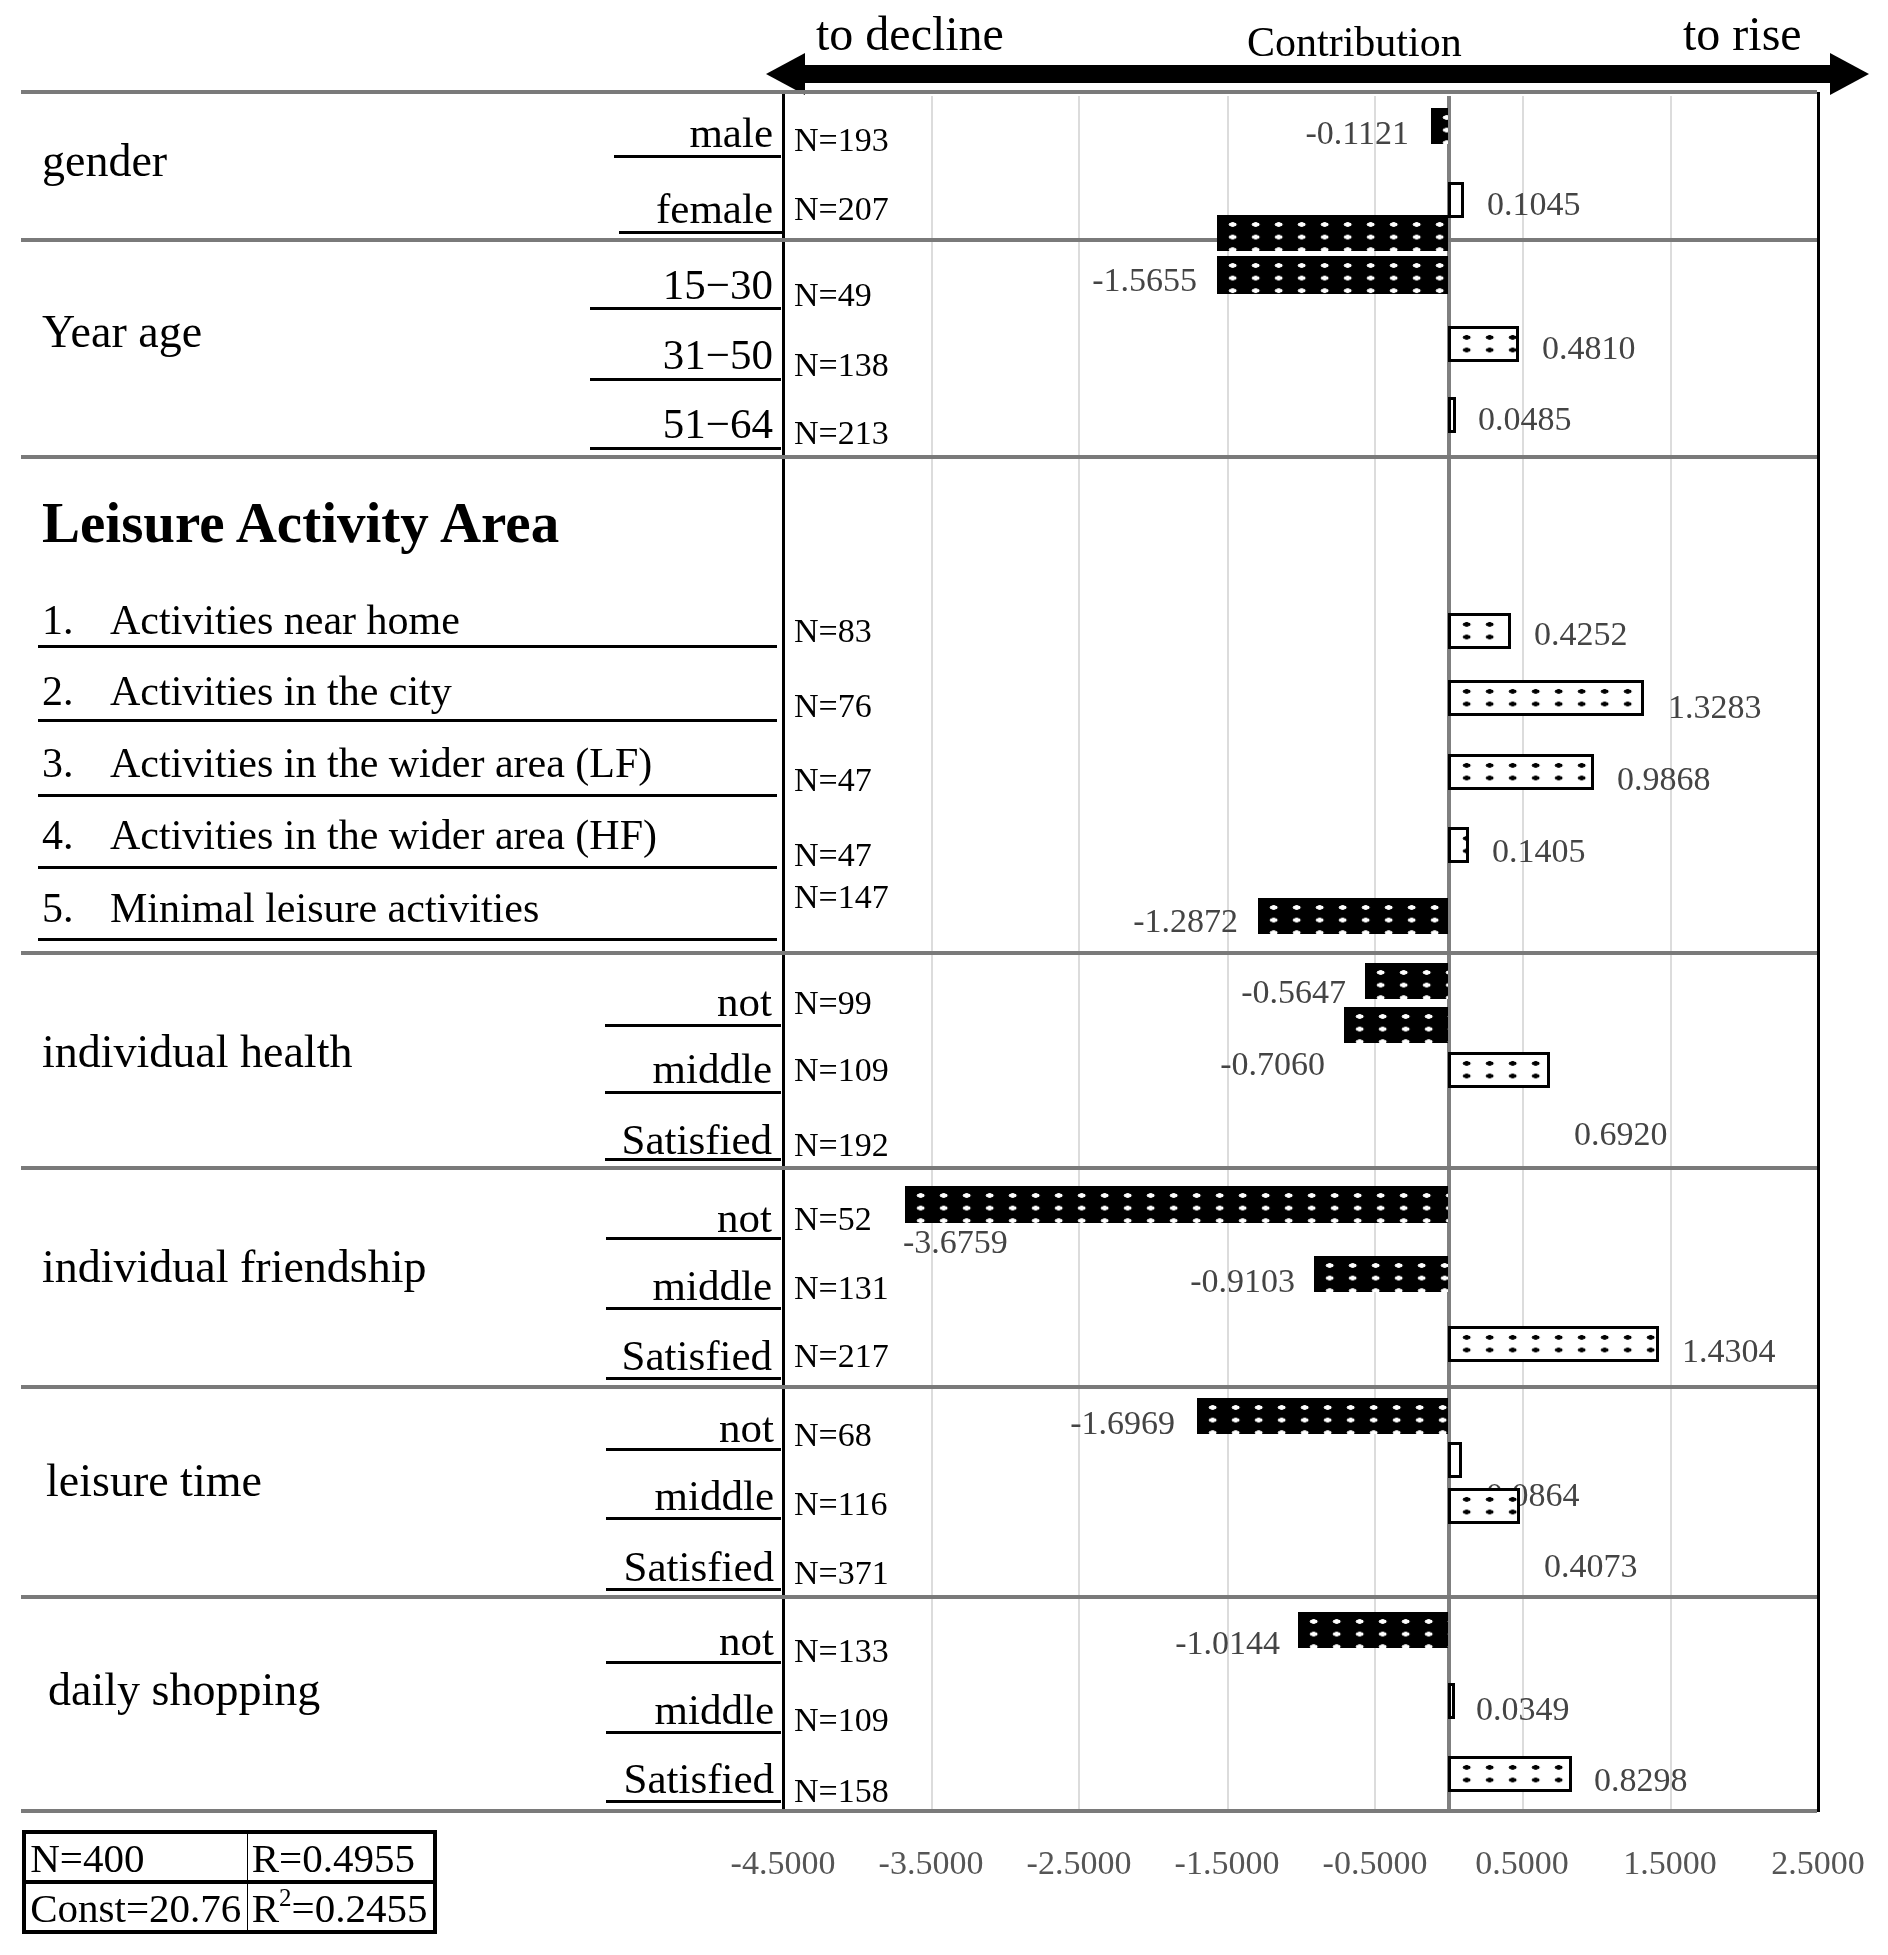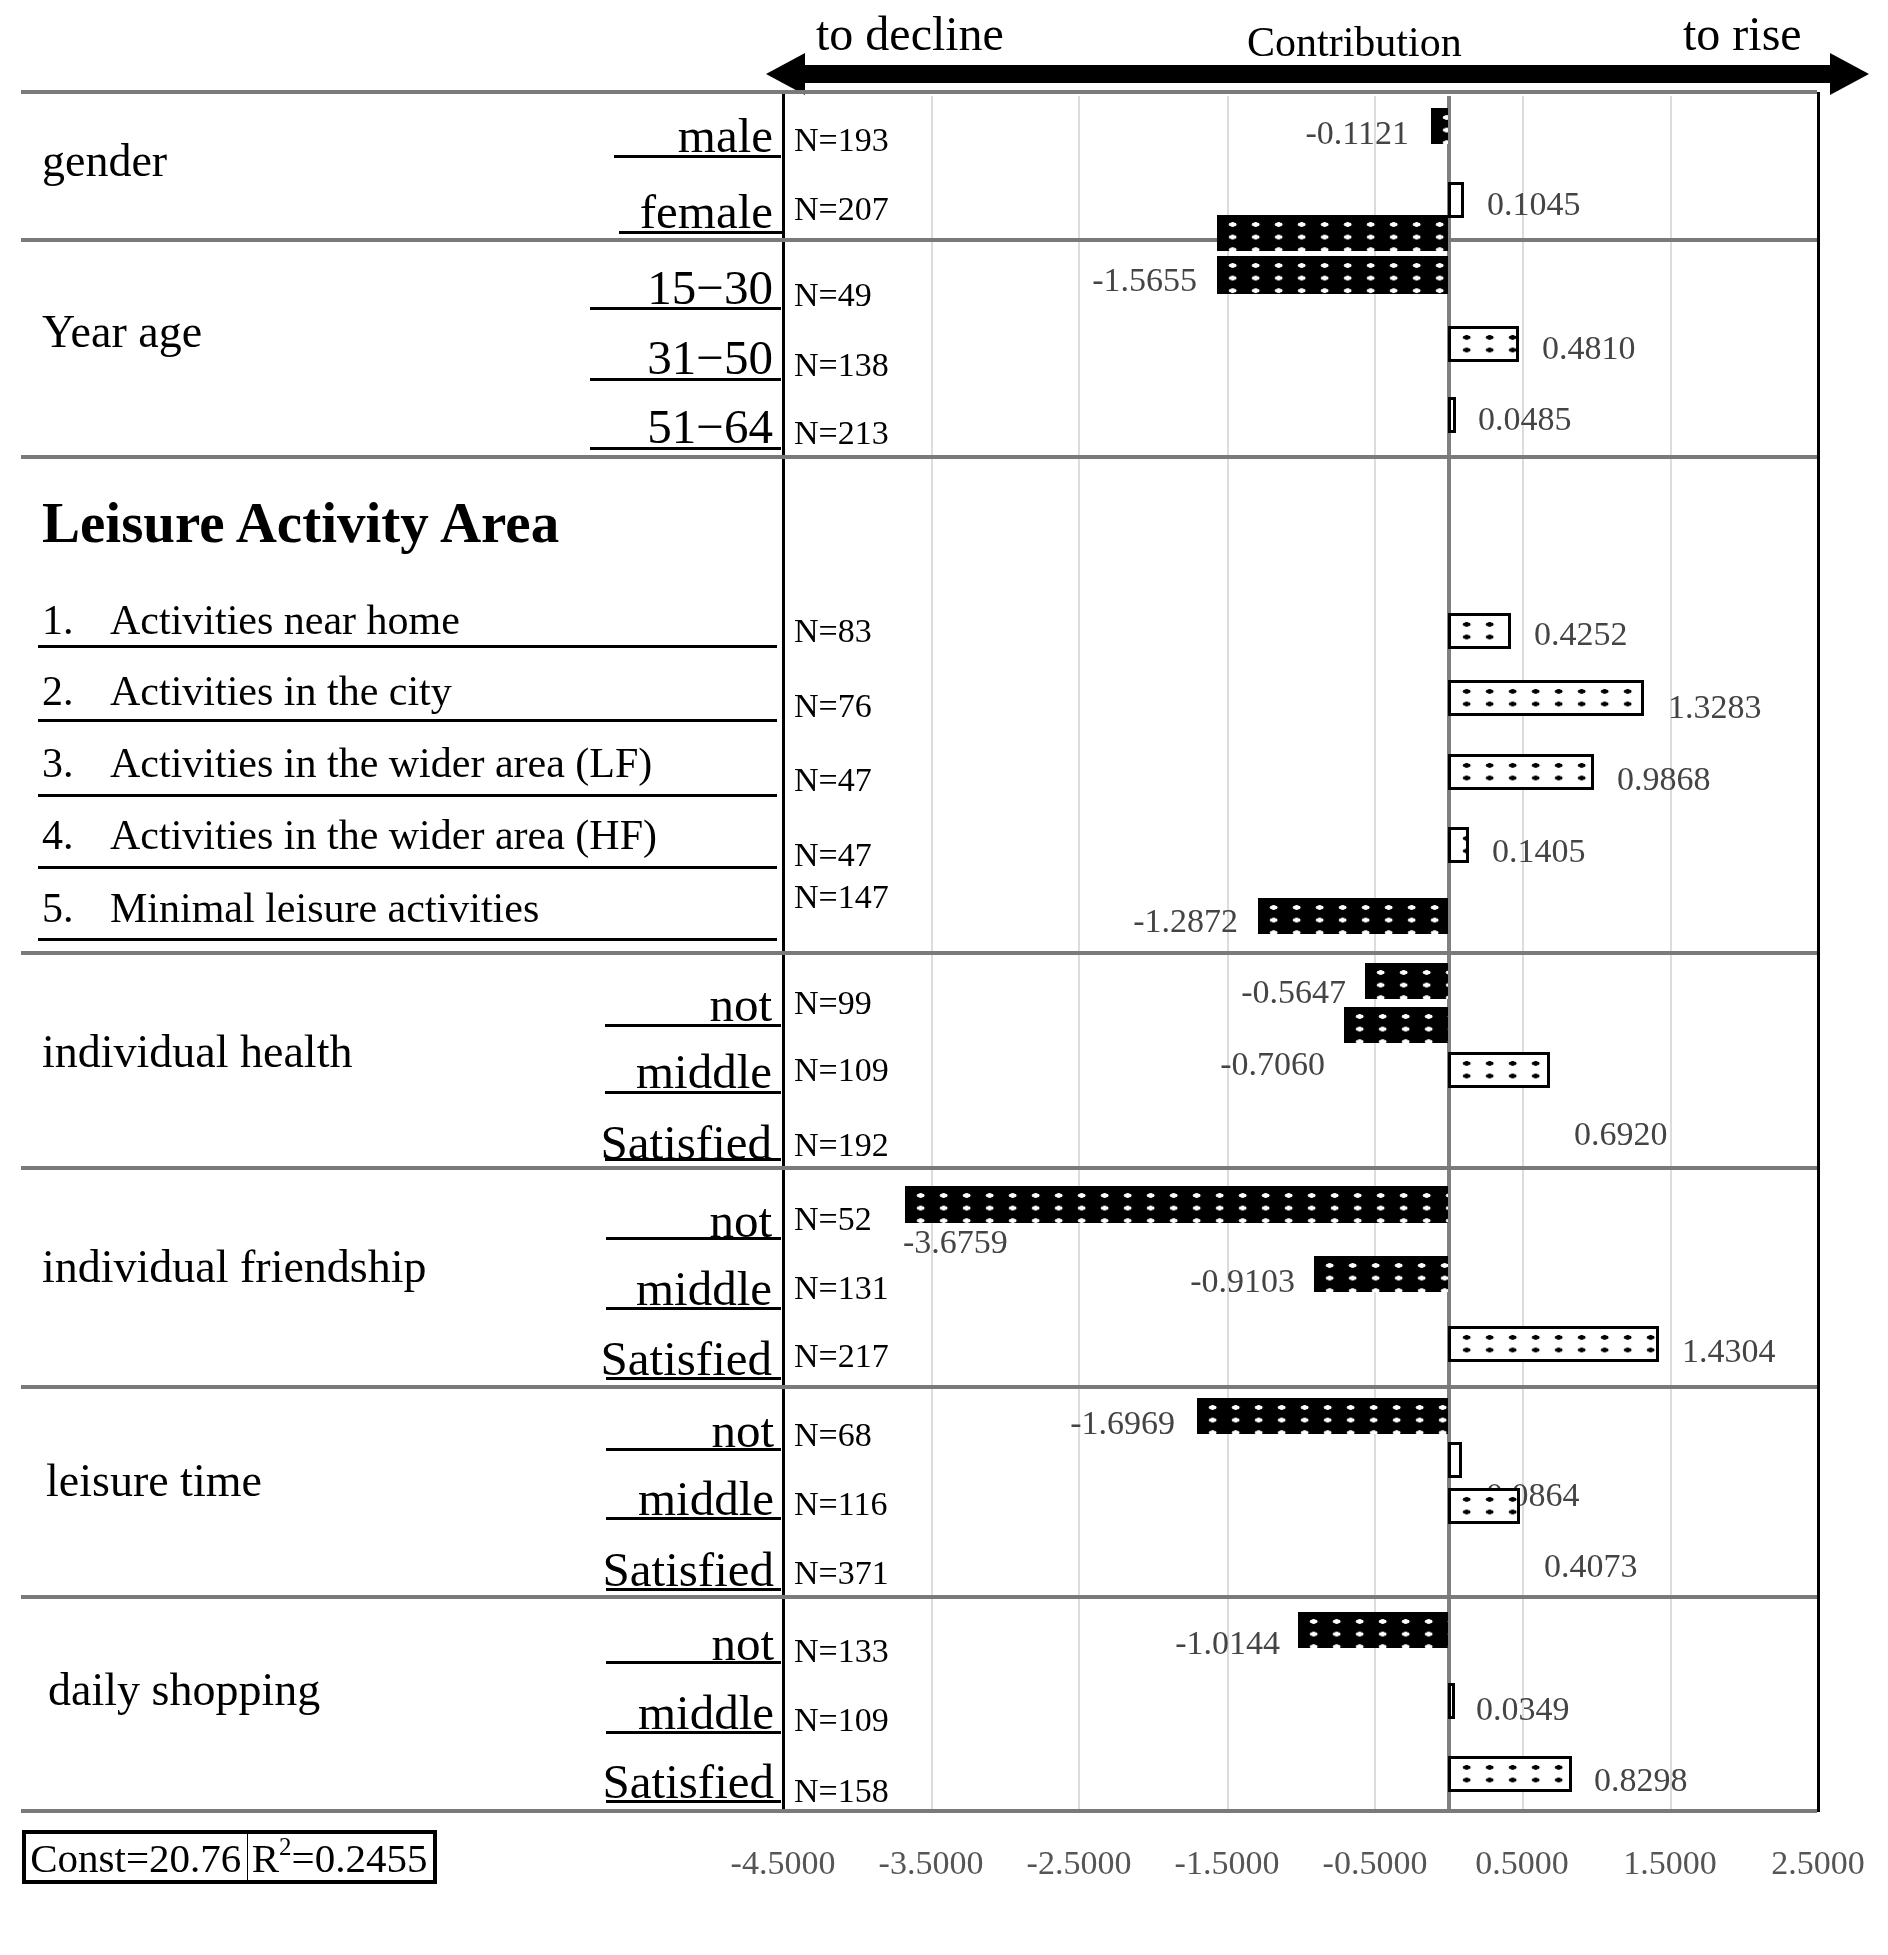--- a/index.html
+++ b/index.html
@@ -13,21 +13,21 @@
      border-top:21px solid transparent; border-bottom:21px solid transparent; border-left:39px solid #000; }
   .hdr-text { position:absolute; font-size:48px; top:9.5px; line-height:1; }
   .hdr-mid { font-size:42px; top:21px; }
   .hline { position:absolute; left:21px; width:1796px; height:4.2px; background:#7a7a7a; }
   .vline-left { position:absolute; left:782px; width:3.2px; background:#000; }
   .vline-right { position:absolute; left:1817px; width:3.2px; background:#000; }
   .grid { position:absolute; width:2.1px; background:#dcdcdc; }
   .zero { position:absolute; width:3.7px; background:#808080; }
   .group-title { position:absolute; left:42px; font-size:46px; line-height:1; white-space:nowrap; }
   .group-title.bold { font-weight:bold; font-size:57px; }
-  .cat { position:absolute; font-size:49px; line-height:1; text-align:right; white-space:nowrap; }
+  .cat { position:absolute; font-size:43px; line-height:1; text-align:right; white-space:nowrap; }
   .cat-line { position:absolute; height:3.2px; background:#000; }
   .item { position:absolute; left:42px; font-size:42px; line-height:1; white-space:nowrap; }
   .item .num { display:inline-block; width:68px; }
   .item-line { position:absolute; left:38px; width:739px; height:2.6px; background:#000; }
   .n { position:absolute; left:794px; font-size:34px; line-height:1; white-space:nowrap; }
   .bar { position:absolute; height:36px; box-sizing:border-box; }
   .bar.neg { background-color:#000;
      background-image:radial-gradient(#fff 22%, transparent 26%);
      background-size:23px 12.6px; background-position:4.2px 3.2px; }
   .bar.pos { background-color:#fff; border:3.2px solid #000;
@@ -204,19 +204,23 @@
 <div class="tick" style="left:931px;">-3.5000</div>
 <div class="tick" style="left:1079px;">-2.5000</div>
 <div class="tick" style="left:1227px;">-1.5000</div>
 <div class="tick" style="left:1375px;">-0.5000</div>
 <div class="tick" style="left:1522px;">0.5000</div>
 <div class="tick" style="left:1670px;">1.5000</div>
 <div class="tick" style="left:1818px;">2.5000</div>
 
 <table class="stats">
   <tbody>
+      <tr>
+    <td>N=400</td>
+    <td>R=0.4955</td>
+  </tr>
   <tr>
     <td>Const=20.76</td>
     <td><span>R</span><sup>2</sup><span>=0.2455</span></td>
   </tr>
 </tbody>
   </table>
 
 
 </body></html>

